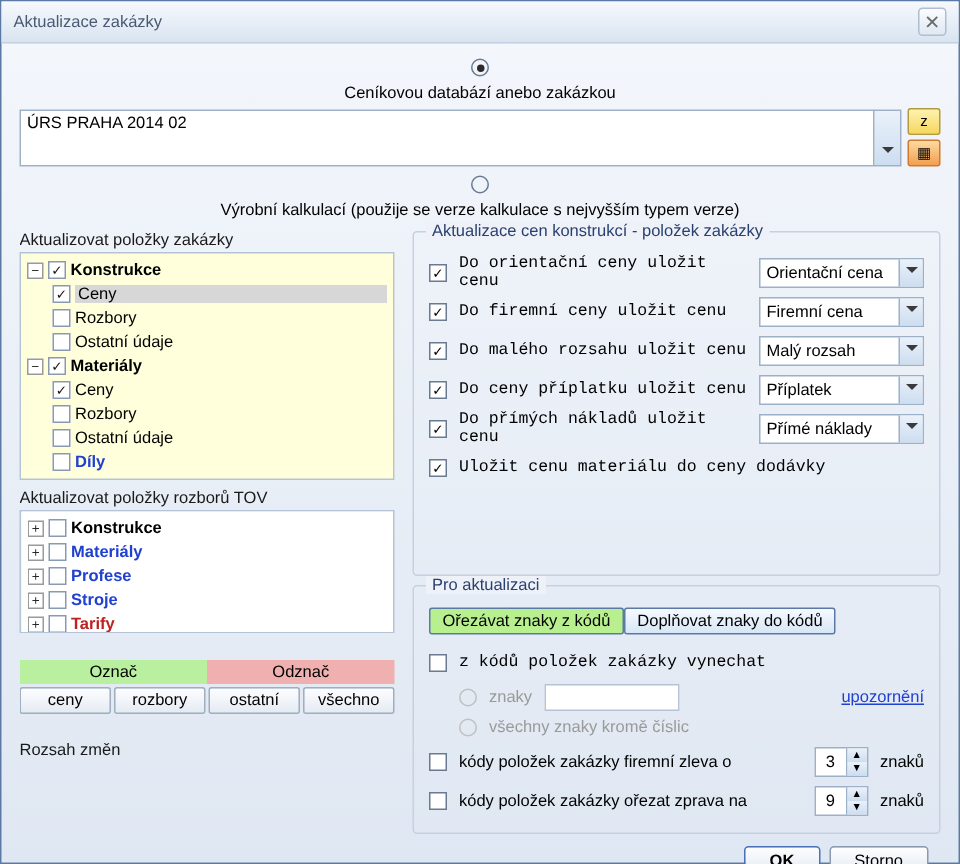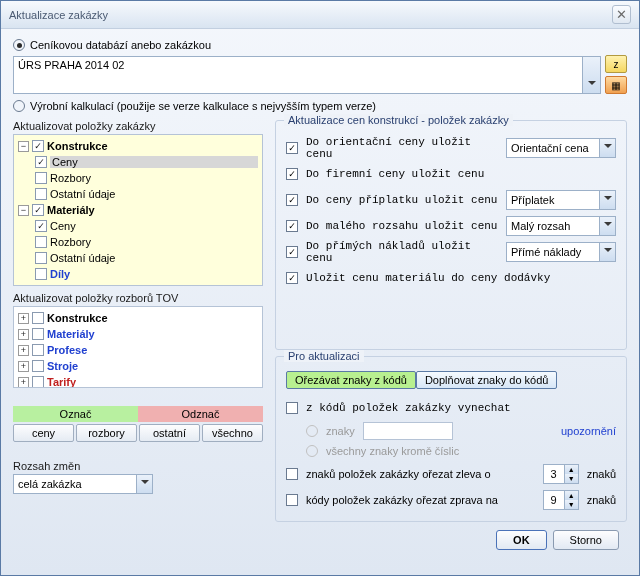--- a/index.html
+++ b/index.html
@@ -2,21 +2,21 @@
 <html><head>
 <meta charset="utf-8">
 <style>
 *{box-sizing:border-box;font-family:Tahoma,Arial,sans-serif;font-size:11px;}
 body{margin:0;background:#eef2f8;width:640px;height:576px;overflow:hidden;}
 .win{border:1px solid #5a7aa5;background:linear-gradient(#f4f7fc,#dfe7f2);width:640px;height:576px;}
 .titlebar{height:28px;background:linear-gradient(#f6f9fd,#d9e4f1);display:flex;align-items:center;padding:10px 8px;border-bottom:1px solid #c2cfe0;}
 .titlebar span{color:#4a5a72;}
 .titlebar .close{margin-left:auto;width:19px;height:19px;display:flex;align-items:center;justify-content:center;color:#6a6a6a;font-size:13px;cursor:default;background:linear-gradient(#fafcff,#e0e8f2);border:1px solid #b0bed0;border-radius:3px;}
 .body{padding:8px 12px;}
-.radio-row{display:flex;align-items:center;gap:5px;margin:2px 0;}
+.radio-row{display:flex;align-items:center;gap:5px;margin:2px 0;flex-direction:column;}
 .radio{width:12px;height:12px;border:1px solid #6a7a90;border-radius:50%;display:inline-flex;align-items:center;justify-content:center;}
 .radio .dot{width:5px;height:5px;border-radius:50%;background:#2a2a2a;}
 .combo-row{display:flex;align-items:center;margin:4px 0 6px;gap:4px;}
 .combo{flex:1;height:38px;border:1px solid #9cb0c8;background:#fff;display:flex;}
 .combo .val{flex:1;padding:2px 4px;}
 .combo .btn{width:18px;background:linear-gradient(#eaf1fa,#cdddf0);border-left:1px solid #9cb0c8;display:flex;align-items:end;justify-content:center;}
 .tri{width:0;height:0;border:4px solid transparent;}
 .tri-d{border-top-color:#3a3a3a;margin-bottom:4px;}
 .side-btns{display:flex;flex-direction:column;gap:3px;}
 .iconbtn{width:22px;height:18px;border:1px solid #b29a40;background:linear-gradient(#fff2b0,#f5d760);border-radius:2px;display:flex;align-items:center;justify-content:center;font-size:10px;}
@@ -56,21 +56,21 @@
 .dd span:first-child{flex:1;padding:0 4px;}
 .dd .db{width:16px;background:linear-gradient(#eaf1fa,#cdddf0);border-left:1px solid #9cb0c8;height:100%;display:flex;align-items:center;justify-content:center;}
 .pill{border:1px solid #5a7aa5;background:linear-gradient(#f5faff,#d7e6f7);padding:2px 8px;border-radius:2px;}
 .pill.green{background:#b8f090;}
 .spin{border:1px solid #9cb0c8;width:36px;height:20px;display:flex;align-items:center;background:#fff;}
 .spin span:first-child{flex:1;text-align:center;}
 .spin .arrs{width:14px;display:flex;flex-direction:column;border-left:1px solid #9cb0c8;height:100%;}
 .spin .arrs div{flex:1;background:linear-gradient(#eaf1fa,#cdddf0);display:flex;align-items:center;justify-content:center;font-size:7px;}
 .txtbox{border:1px solid #b5c3d6;background:#fff;height:18px;width:90px;}
 .dis{color:#9a9a9a;}
-.link{color:#2040d0;}
+.link{color:#2040d0;text-decoration:underline;}
 .footer{display:flex;justify-content:flex-end;gap:6px;margin-top:8px;padding-right:8px;}
 .wbtn{border:1px solid #8a9ab0;background:linear-gradient(#fdfdfe,#e2e9f3);padding:3px 16px;border-radius:3px;}
 .wbtn.def{border:1px solid #4a72b8;font-weight:bold;}
 </style>
 </head>
 <body>
 
 <div class="win">
  <div class="titlebar">
   <span>Aktualizace zakázky</span>
@@ -179,61 +179,61 @@
     </div>
     <div class="btnrow">
      <div class="mbtn">ceny</div>
      <div class="mbtn">rozbory</div>
      <div class="mbtn">ostatní</div>
      <div class="mbtn">všechno</div>
     </div>
 
     <div class="rozsah">
      <div class="lbl">Rozsah změn</div>
-     <div class="sel2">
-      <span>celá zakázka</span>
-      <span class="db">
-                <div class="tri tri-d" style="margin:0"></div>
-              </span>
-     </div>
     </div>
    </div>
 
    <div class="right">
     <div class="group">
      <div class="legend">Aktualizace cen konstrukcí - položek zakázky</div>
      <div class="prow">
               <span class="chkx on"></span>
               <span class="txt">Do orientační ceny uložit cenu</span>
               <div class="dd">
                 <span>Orientační cena</span>
                 <span class="db">
                   <div class="tri tri-d" style="margin:0"></div>
                 </span>
               </div>
             </div>
      <div class="prow">
               <span class="chkx on"></span>
               <span class="txt">Do firemní ceny uložit cenu</span>
+              <div class="dd">
+                <span>Firemní cena</span>
+                <span class="db">
+                  <div class="tri tri-d" style="margin:0"></div>
+                </span>
+              </div>
+            </div>
+     <div class="prow">
+              <span class="chkx on"></span>
+              <span class="txt">Do malého rozsahu uložit cenu</span>
+              <div class="dd">
+                <span>Malý rozsah</span>
+                <span class="db">
+                  <div class="tri tri-d" style="margin:0"></div>
+                </span>
+              </div>
             </div>
      <div class="prow">
               <span class="chkx on"></span>
               <span class="txt">Do ceny příplatku uložit cenu</span>
               <div class="dd">
                 <span>Příplatek</span>
-                <span class="db">
-                  <div class="tri tri-d" style="margin:0"></div>
-                </span>
-              </div>
-            </div>
-     <div class="prow">
-              <span class="chkx on"></span>
-              <span class="txt">Do malého rozsahu uložit cenu</span>
-              <div class="dd">
-                <span>Malý rozsah</span>
                 <span class="db">
                   <div class="tri tri-d" style="margin:0"></div>
                 </span>
               </div>
             </div>
      <div class="prow">
               <span class="chkx on"></span>
               <span class="txt">Do přímých nákladů uložit cenu</span>
               <div class="dd">
                 <span>Přímé náklady</span>
@@ -265,21 +265,21 @@
       <span class="txtbox"></span>
       <span style="flex:1"></span>
       <span class="link">upozornění</span>
      </div>
      <div class="prow" style="padding-left:20px;height:20px;">
       <span class="radio dis" style="border-color:#c0c0c0"></span>
       <span class="dis">všechny znaky kromě číslic</span>
      </div>
      <div class="prow">
               <span class="chkx"></span>
-              <span>znaků položek zakázky ořezat zleva o</span>
+              <span>kódy položek zakázky firemní zleva o</span>
               <span style="flex:1"></span>
               <div class="spin">
                 <span>3</span>
                 <div class="arrs">
                   <div>▲</div>
                   <div>▼</div>
                 </div>
               </div>
               <span>znaků</span>
             </div>

